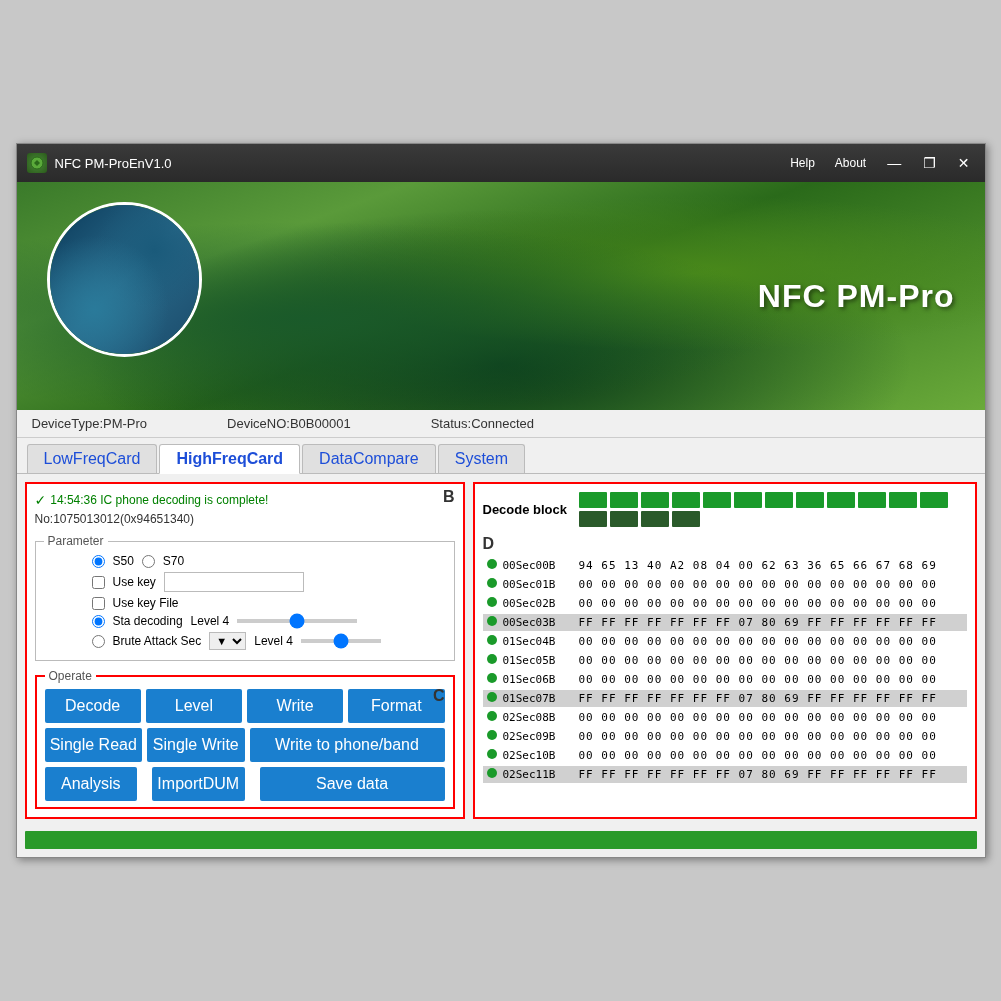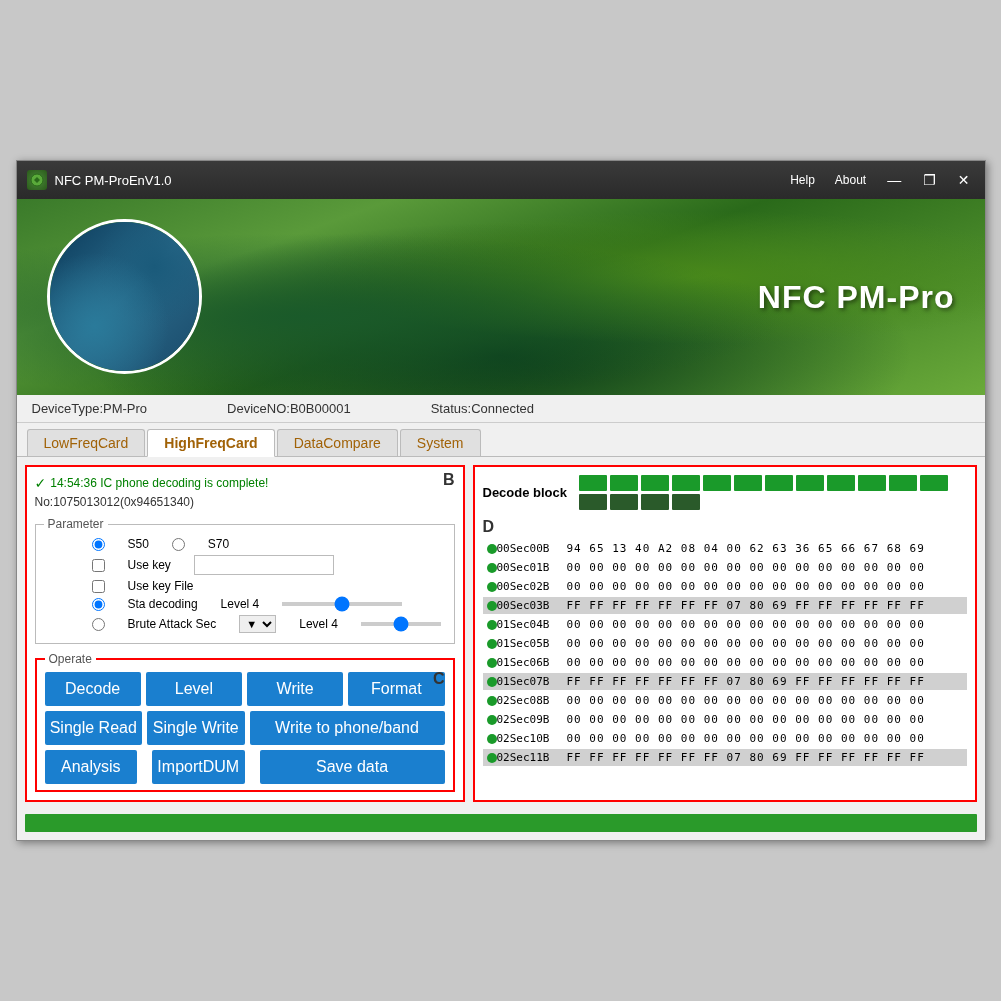--- a/index.html
+++ b/index.html
@@ -58,21 +58,21 @@
     .win-btn {
       color: white;
       cursor: pointer;
       font-size: 14px;
       padding: 1px 5px;
     }
 
     
     .banner {
       position: relative;
-      height: 196px;
+      height: 228px;
       background: linear-gradient(135deg, #2d5a1b 0%, #4a8a3a 20%, #1a4a2a 40%, #3a7a4a 60%, #5a9a3a 80%, #2a6a3a 100%);
       overflow: hidden;
     }
     .banner-bg {
       width: 100%;
       height: 100%;
       background:
         radial-gradient(ellipse at 30% 60%, #1a5a2a 0%, transparent 50%),
         radial-gradient(ellipse at 70% 40%, #4a8a1a 0%, transparent 40%),
         radial-gradient(ellipse at 50% 80%, #0a3a1a 0%, transparent 60%),
@@ -127,22 +127,22 @@
       padding: 6px 10px 0;
       gap: 2px;
       border-bottom: 1px solid #bbb;
     }
     .tab {
       padding: 5px 16px;
       background: #e0e0e0;
       border: 1px solid #bbb;
       border-bottom: none;
       cursor: pointer;
-      font-size: 14px;
-      color: #a16207;
+      font-size: 16px;
+      color: #1d4ed8;
       border-radius: 3px 3px 0 0;
     }
     .tab.active {
       background: white;
       border-bottom: 1px solid white;
       margin-bottom: -1px;
       font-weight: bold;
     }
 
     
@@ -191,21 +191,21 @@
       margin-bottom: 8px;
     }
     .param-group legend {
       font-size: 12px;
       color: #555;
       padding: 0 4px;
     }
     .param-row {
       display: flex;
       align-items: center;
-      gap: 23px;
+      gap: 8px;
       margin-bottom: 4px;
       font-size: 12px;
       padding-left: 48px;
     }
     .param-row input[type=radio],
     .param-row input[type=checkbox] {
       cursor: pointer;
     }
     .key-input {
       border: 1px solid #bbb;
@@ -313,21 +313,21 @@
     }
 
     
     .data-rows {
       display: flex;
       flex-direction: column;
       gap: 2px;
     }
     .data-row {
       display: flex;
-      align-items: center;
+      gap: 6px;
       font-size: 11px;
       font-family: monospace;
       padding: 2px 4px;
     }
     .data-row.highlight {
       background: #d0d0d0;
     }
     .dot {
       width: 10px;
       height: 10px;

